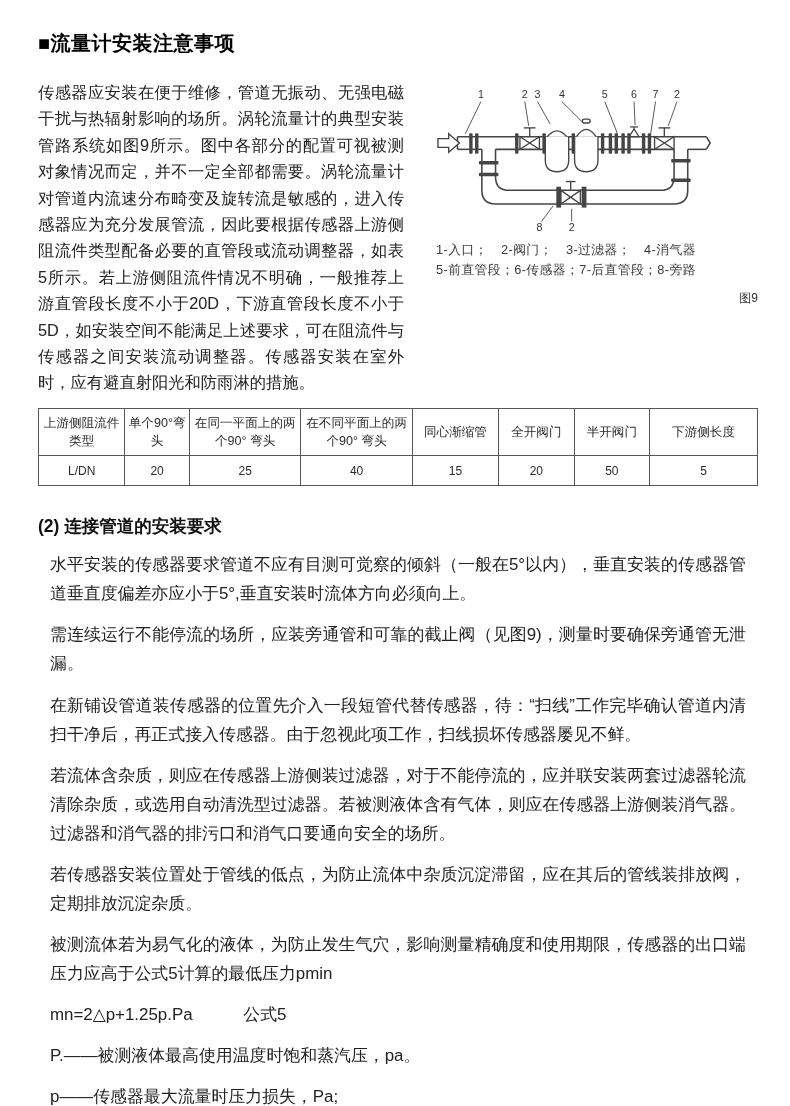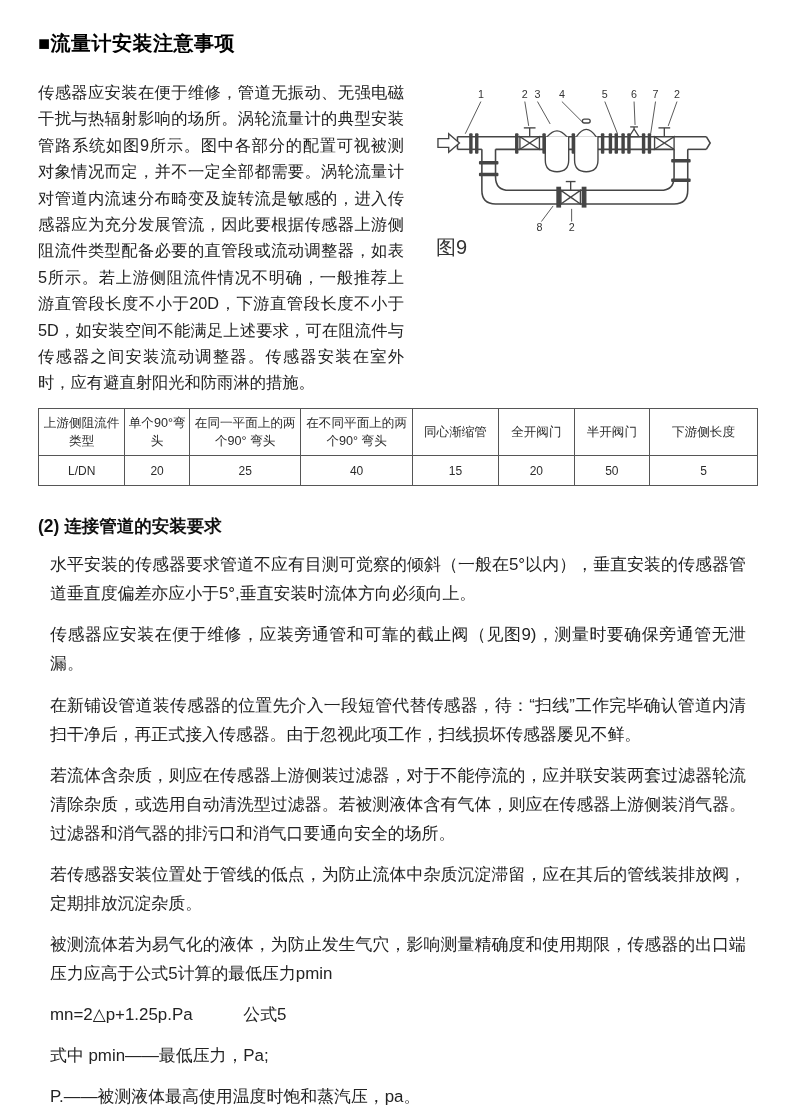--- a/index.html
+++ b/index.html
@@ -48,23 +48,24 @@
   .fig-caption{
     font-size:12.8px;
     color:#3a3a3a;
     line-height:1.55;
     margin-top:6px;
     letter-spacing:0.4px;
     white-space:nowrap;
     overflow:hidden;
   }
   .fig-number{
-    text-align:left;
-    font-size:20px;
+    text-align:right;
+    font-size:12px;
     color:#333;
+    margin-top:10px;
   }
 
   table.spec{
     width:100%;
     border-collapse:collapse;
     margin-top:12px;
     table-layout:fixed;
     border-radius:6px;
   }
   table.spec th, table.spec td{
@@ -211,20 +212,24 @@
           <text x="129" y="15">4</text>
           <text x="173" y="15">5</text>
           <text x="203" y="15">6</text>
           <text x="225" y="15">7</text>
           <text x="247" y="15">2</text>
           <text x="106" y="152">8</text>
           <text x="139" y="152">2</text>
         </g>
       </svg>
 
+      <div class="fig-caption">
+        <div>1-入口；　2-阀门；　3-过滤器；　4-消气器</div>
+        <div>5-前直管段；6-传感器；7-后直管段；8-旁路</div>
+      </div>
       <div class="fig-number">图9</div>
     </figure>
   </div>
 
   <table class="spec">
     <colgroup>
       <col style="width:12%">
         <col style="width:9%">
         <col style="width:15.5%">
         <col style="width:15.5%">
@@ -254,26 +259,25 @@
         <td>50</td>
         <td>5</td>
       </tr>
     </tbody>
   </table>
 
   <h2 class="sec2-heading">(2) 连接管道的安装要求</h2>
 
   <div class="sec2-paras">
     <p>水平安装的传感器要求管道不应有目测可觉察的倾斜（一般在5°以内），垂直安装的传感器管道垂直度偏差亦应小于5°,垂直安装时流体方向必须向上。</p>
-    <p>传感器应安装在便于维修，应装旁通管和可靠的截止阀（见图9)，测量时要确保旁通管无泄漏。</p>
+    <p>需连续运行不能停流的场所，应装旁通管和可靠的截止阀（见图9)，测量时要确保旁通管无泄漏。</p>
     <p>在新铺设管道装传感器的位置先介入一段短管代替传感器，待：“扫线”工作完毕确认管道内清扫干净后，再正式接入传感器。由于忽视此项工作，扫线损坏传感器屡见不鲜。</p>
     <p>若流体含杂质，则应在传感器上游侧装过滤器，对于不能停流的，应并联安装两套过滤器轮流清除杂质，或选用自动清洗型过滤器。若被测液体含有气体，则应在传感器上游侧装消气器。过滤器和消气器的排污口和消气口要通向安全的场所。</p>
     <p>若传感器安装位置处于管线的低点，为防止流体中杂质沉淀滞留，应在其后的管线装排放阀，定期排放沉淀杂质。</p>
     <p>被测流体若为易气化的液体，为防止发生气穴，影响测量精确度和使用期限，传感器的出口端压力应高于公式5计算的最低压力pmin</p>
     <p>mn=2△p+1.25p.Pa　　　公式5</p>
-    <p>式中 pmin——最低压力，Pa;</p>
     <p>P.——被测液体最高使用温度时饱和蒸汽压，pa。</p>
     <p>p——传感器最大流量时压力损失，Pa;</p>
     <p>流量调节阀应装在传感器下游，上游侧的截止阀测量时应全开，且这些阀门都不得产生振动和向外泄漏。对于可能产生逆向流的流程应加止回阀以防止流体反向流动。</p>
 
   </div>
 
 </div>
 
 </body></html>

